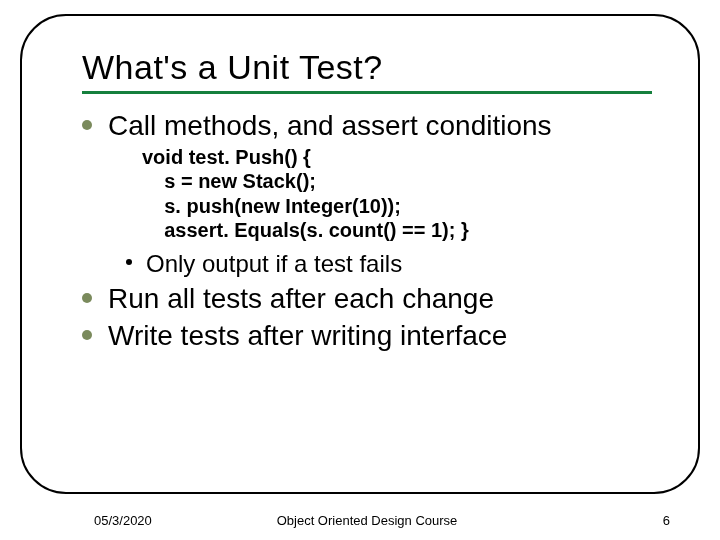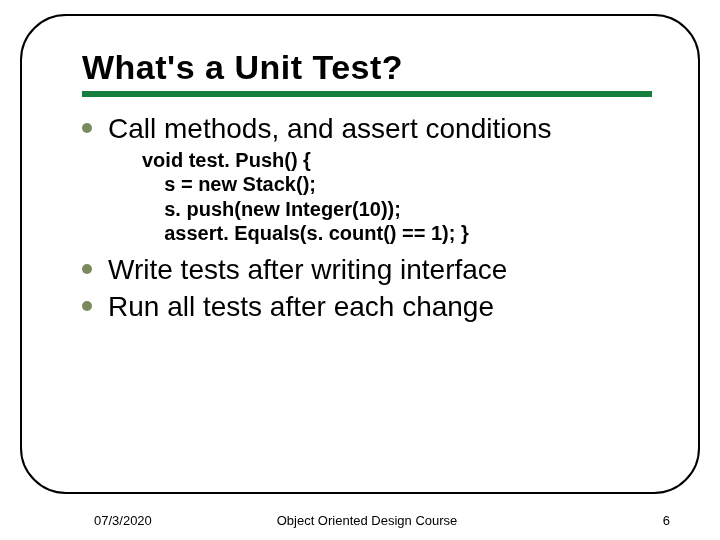--- a/index.html
+++ b/index.html
@@ -29,23 +29,23 @@
     pointer-events: none;
   }
   .content {
     position: relative;
     padding: 28px 40px 10px 54px;
     height: 100%;
     box-sizing: border-box;
   }
   .title {
     font-size: 34px;
-    font-weight: bold;
+    font-weight: normal;
     margin: 0 0 6px 0;
-    border-bottom: 6px solid #15803d;
+    border-bottom: 3px solid #15803d;
     padding-bottom: 4px;
     letter-spacing: 0.5px;
     width: 100%;
     box-sizing: border-box;
   }
   .bullets {
     margin-top: 14px;
   }
   .b1 {
     font-size: 28px;
@@ -123,25 +123,26 @@
 
     <div class="bullets">
 
       <div class="b1">Call methods, and assert conditions</div>
 
       <div class="code">void test. Push() {
     s = new Stack();
     s. push(new Integer(10));
     assert. Equals(s. count() == 1); }</div>
 
+      <div class="b2">Only output if a test fails</div>
 
+      <div class="b1">Run all tests after each change</div>
       <div class="b1">Write tests after writing interface</div>
-      <div class="b1">Run all tests after each change</div>
 
     </div>
   </div>
 
   <div class="footer">
-    <span>07/3/2020</span>
+    <span>05/3/2020</span>
     <span class="center">Object Oriented Design Course</span>
     <span class="right">6</span>
   </div>
 </div>
 
 </body></html>

